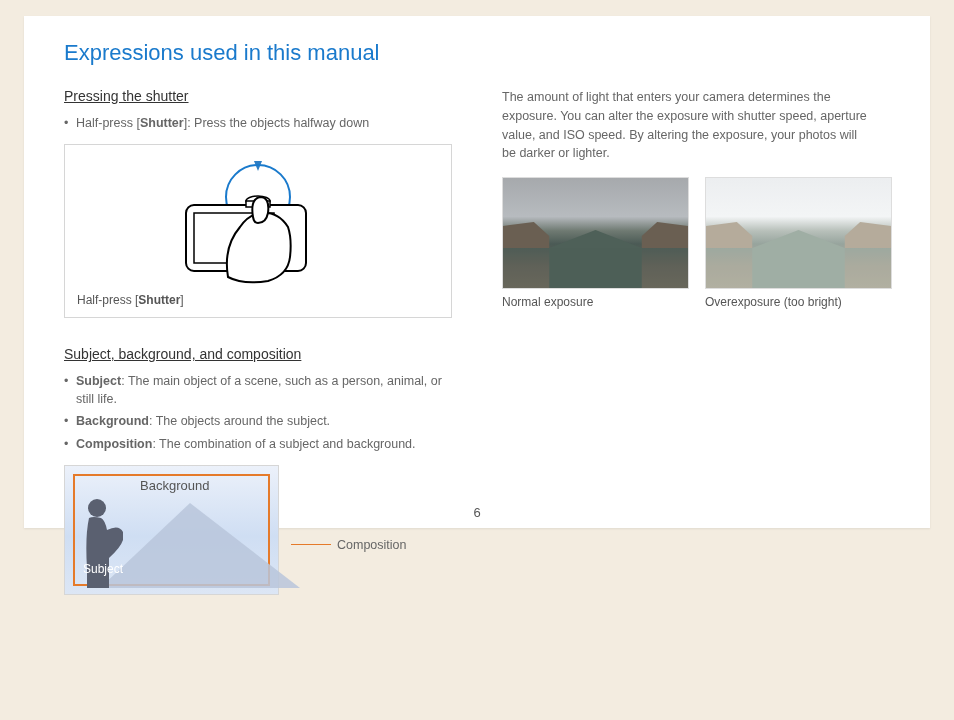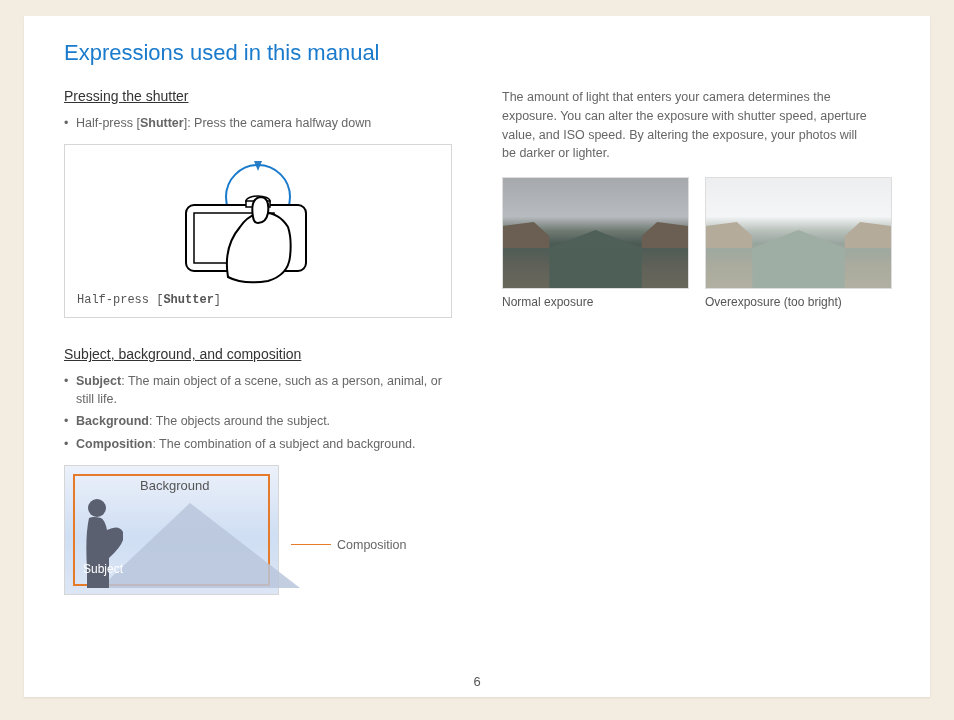--- a/index.html
+++ b/index.html
@@ -10,21 +10,21 @@
     color: #555;
     width: 954px;
     height: 720px;
     overflow: hidden;
     box-sizing: border-box;
   }
   .page {
     background: #fff;
     margin: 16px 24px 20px 24px;
     padding: 24px 40px 19px 40px;
-    height: 681px;
+    height: 512px;
     box-sizing: border-box;
     position: relative;
     box-shadow: 0 1px 2px rgba(0,0,0,0.08);
   }
   h1 {
     color: #1a7acc;
     font-weight: 400;
     font-size: 22px;
     margin: 0 0 22px 0;
   }
@@ -65,21 +65,21 @@
     line-height: 1.5;
     margin: 0 16px 14px 0;
   }
   .shutter-box {
     border: 1px solid #d6d6d6;
     padding: 12px 12px 10px 12px;
     display: flex;
     gap: 18px;
     margin-bottom: 28px;
   }
-  .shutter-cell { flex: 1; font-family: Liberation Mono, monospace; }
+  .shutter-cell { flex: 1; }
   .shutter-img {
     width: 100%;
     height: 130px;
     position: relative;
   }
   .caption {
     font-size: 12px;
     color: #555;
     margin-top: 6px;
   }
@@ -179,21 +179,21 @@
 <div class="page">
   <h1>Expressions used in this manual</h1>
 
   <div class="cols">
 
     <div class="col">
       <h2>Pressing the shutter</h2>
 
       <ul class="bullets">
         <li>
-          <span>Half-press [</span><strong>Shutter</strong><span>]: Press the camera halfway down</span>
+          <span>Half-press [</span><strong>Shutter</strong><span>]: Press the objects halfway down</span>
         </li>
       </ul>
 
       <div class="shutter-box">
         <div class="shutter-cell">
           <div class="shutter-img">
             <svg viewBox="0 0 180 130" width="100%" height="100%">
 
               <polygon points="86,4 94,4 90,14" fill="#2e7ec4"></polygon>
 

